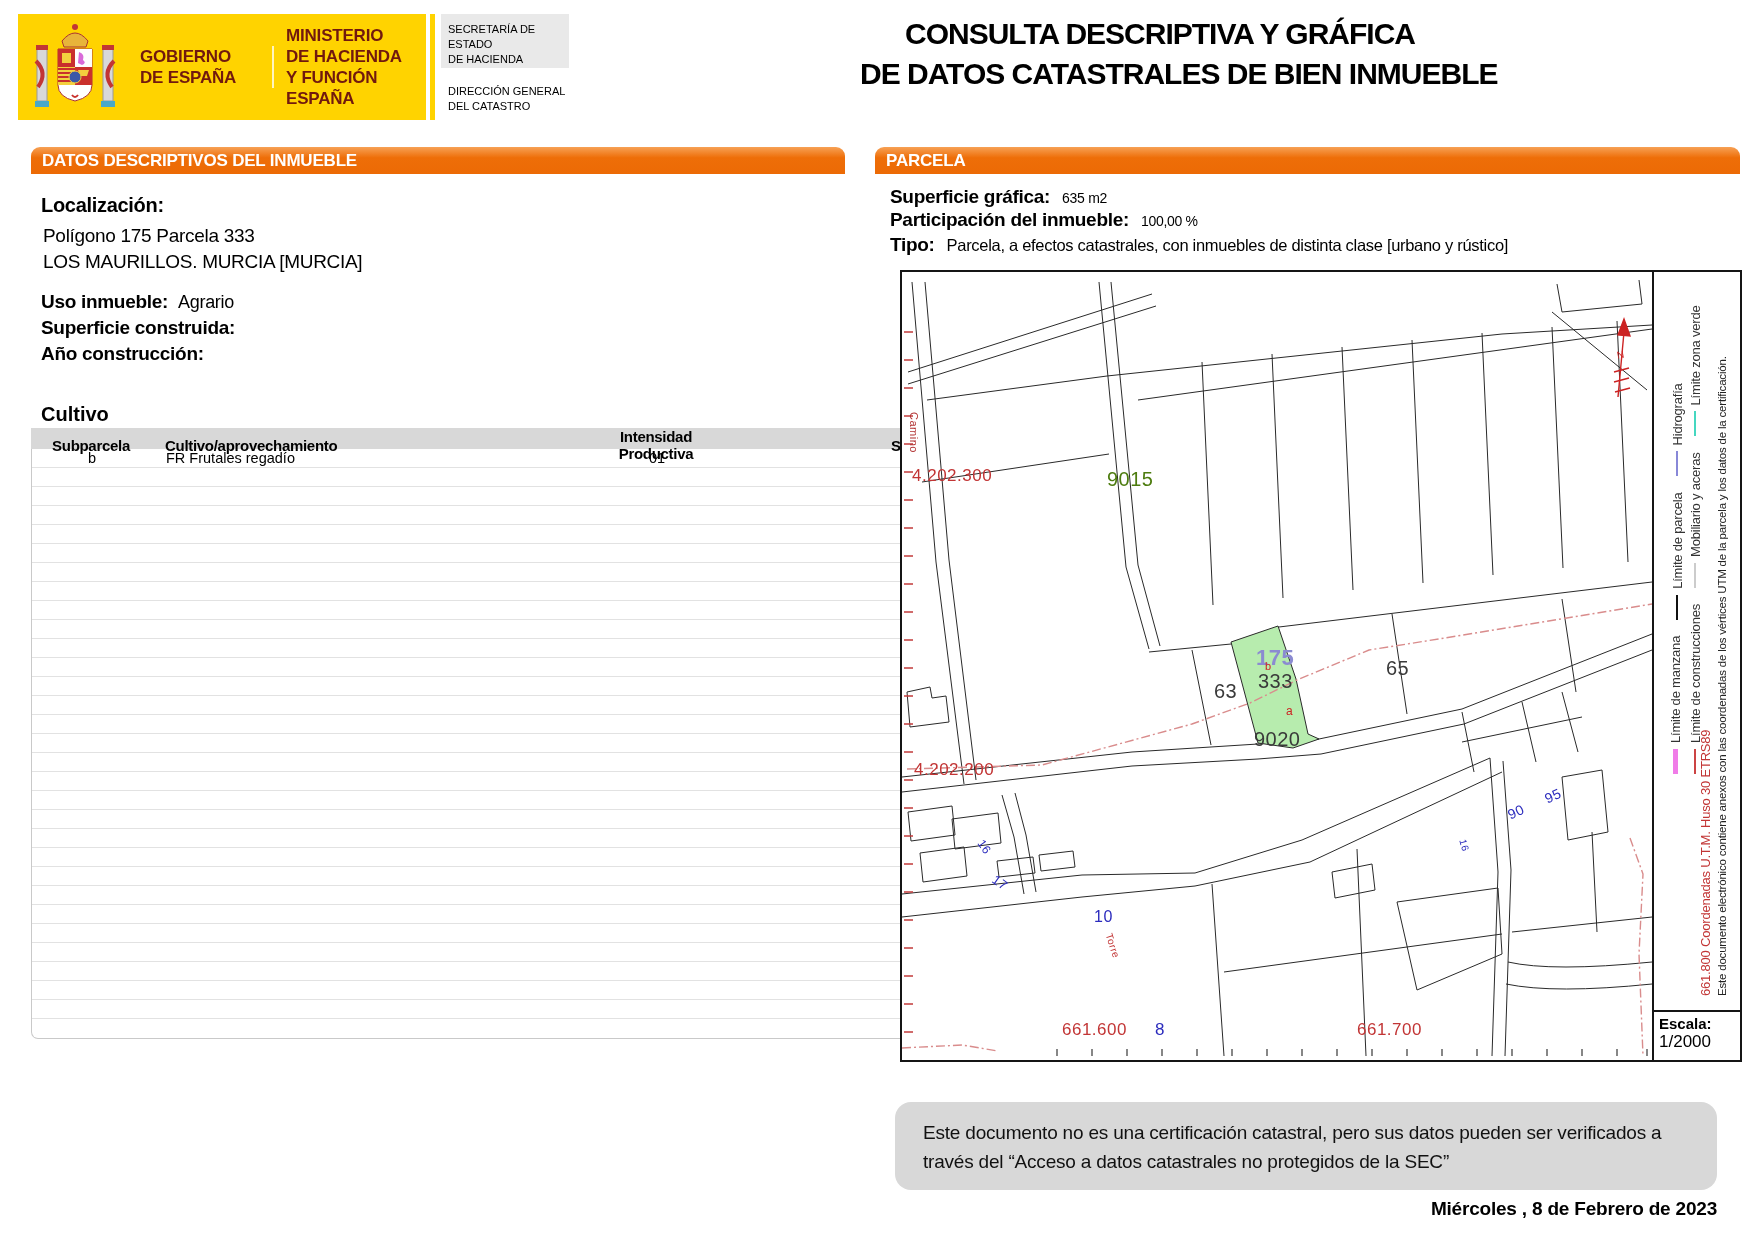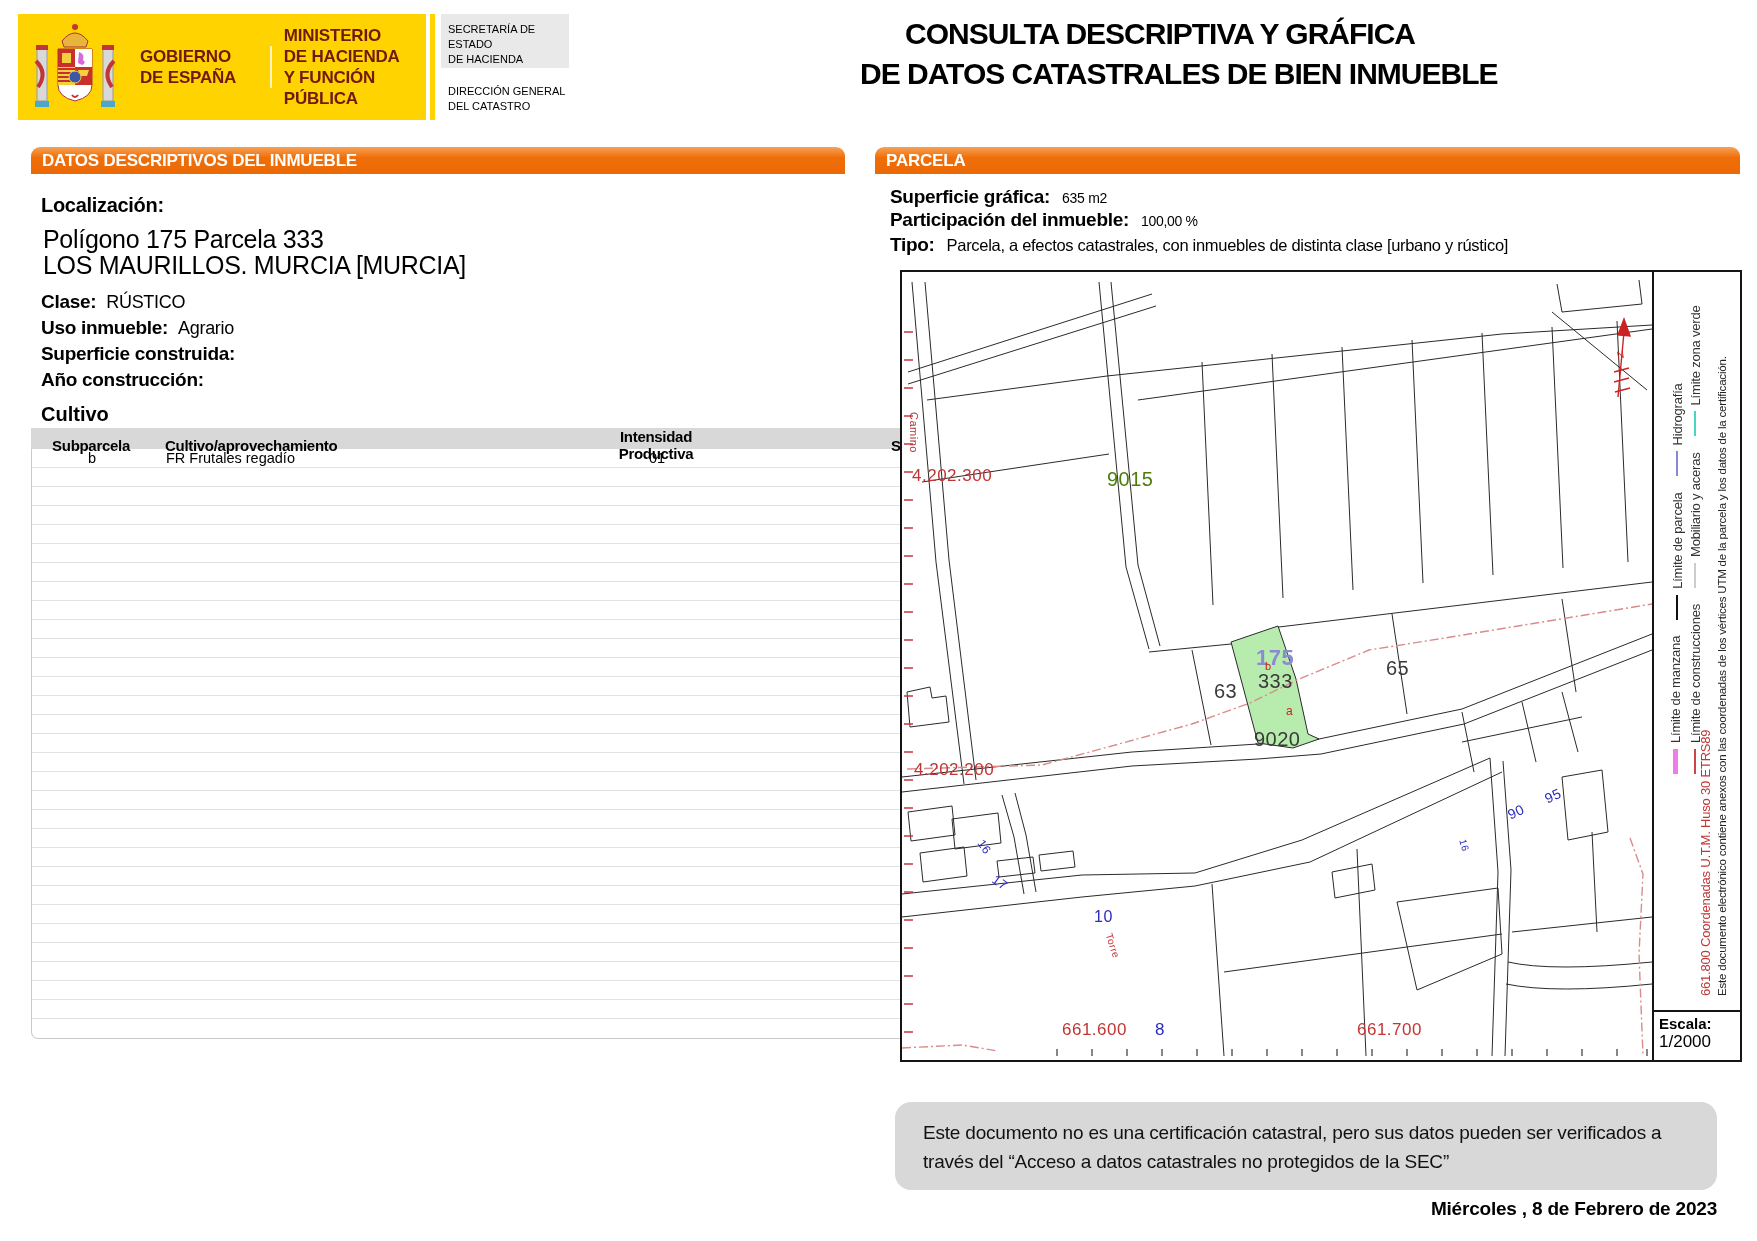--- a/index.html
+++ b/index.html
@@ -29,21 +29,21 @@
   .panel-header{
     height:27px;border-radius:9px 9px 0 0;color:#fff;font-size:17px;font-weight:700;
     background:linear-gradient(180deg,#F7A155 0%,#EE6E08 40%,#EC6A05 100%);
     display:flex;align-items:center;padding-left:11px;box-sizing:border-box;letter-spacing:-0.2px;
   }
   #left-header{left:31px;top:147px;width:814px;}
   #right-header{left:875px;top:147px;width:865px;}
 
   
   .fld-label{font-weight:700;font-size:19px;letter-spacing:-0.3px;}
-  .fld-value{font-size:25px;letter-spacing:-0.3px;}
+  .fld-value{font-size:19px;letter-spacing:-0.3px;}
   #loc-label{left:41px;top:194px;font-size:20px;}
   #loc-line1{left:43px;top:225px;}
   #loc-line2{left:43px;top:251px;}
   #field-rows{left:41px;top:291px;width:790px;}
   .field-row{height:26px;white-space:nowrap;}
   .field-row .fld-value{margin-left:10px;font-size:18px;}
   #cultivo-title{left:41px;top:403px;font-size:20px;font-weight:700;}
   #cultivo-table{left:31px;top:428px;width:960px;}
   .t-head{display:grid;grid-template-columns:120px 430px 150px 1fr;background:#D8D8D8;height:21px;align-items:center;font-size:15px;font-weight:700;letter-spacing:-0.3px;}
   .t-row{display:grid;grid-template-columns:120px 430px 150px 1fr;height:19px;align-items:center;font-size:14.5px;}
@@ -115,21 +115,21 @@
     <path d="M2,40 Q14,52 4,66" stroke="#c23535" stroke-width="4" fill="none"></path>
     <path d="M80,40 Q68,52 78,66" stroke="#c23535" stroke-width="4" fill="none"></path>
   </svg>
   <div id="gov-name" class="gov-text">
     <div>GOBIERNO</div>
     <div>DE ESPAÑA</div>
   </div>
   <div id="min-name" class="gov-text">
     <div>MINISTERIO</div>
     <div>DE HACIENDA</div>
-    <div>Y FUNCIÓN PÚBLICA</div>
+    <div>Y FUNCIÓN ESPAÑA</div>
   </div>
 </div>
 <div class="abs" id="yellow-strip"></div>
 <div class="abs" id="secretaria-box">
   <div>SECRETARÍA DE ESTADO</div>
   <div>DE HACIENDA</div>
 </div>
 <div class="abs" id="direccion-box">
   <div>DIRECCIÓN GENERAL</div>
   <div>DEL CATASTRO</div>
@@ -143,23 +143,20 @@
 <div class="abs panel-header" id="left-header">
   <span style="white-space:pre;">DATOS DESCRIPTIVOS DEL </span>
     <span style="font-weight:800;">INMUEBLE</span>
 </div>
 
 <div class="abs fld-label" id="loc-label">Localización:</div>
 <div class="abs fld-value" id="loc-line1">Polígono 175 Parcela 333</div>
 <div class="abs fld-value" id="loc-line2">LOS MAURILLOS. MURCIA [MURCIA]</div>
 
 <div class="abs" id="field-rows">
-  <div class="field-row">
-    <span class="fld-label">Clase:</span><span class="fld-value">RÚSTICO</span>
-  </div>
   <div class="field-row">
     <span class="fld-label">Uso inmueble:</span><span class="fld-value">Agrario</span>
   </div>
   <div class="field-row">
     <span class="fld-label">Superficie construida:</span><span class="fld-value"></span>
   </div>
   <div class="field-row">
     <span class="fld-label">Año construcción:</span><span class="fld-value"></span>
   </div>
 </div>

